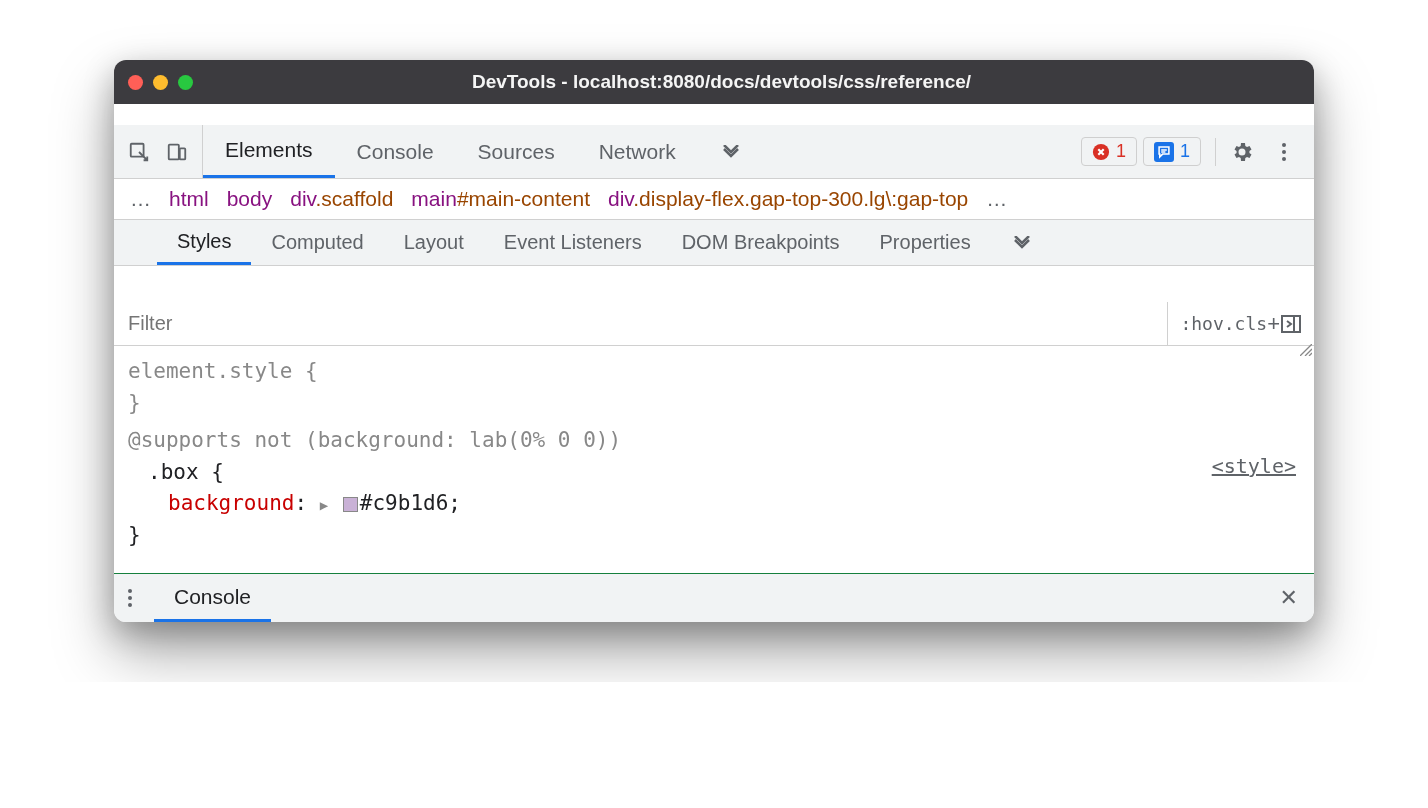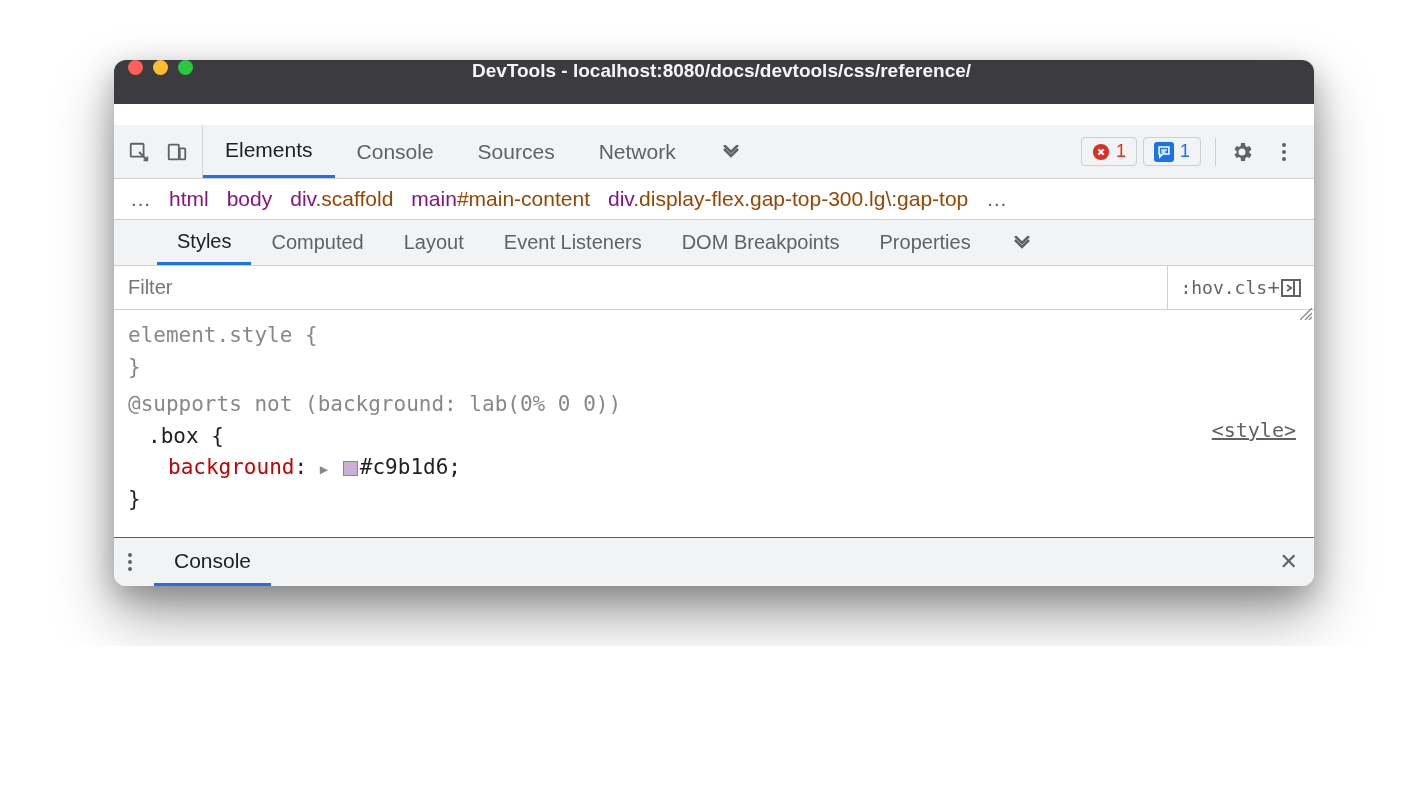--- a/index.html
+++ b/index.html
@@ -15,21 +15,21 @@
     width: 1200px;
     border-radius: 12px;
     overflow: hidden;
     box-shadow: 0 30px 60px rgba(0,0,0,0.35), 0 10px 30px rgba(0,0,0,0.25);
     background: #fff;
   }
   .titlebar {
     background: #3c3b3f;
     height: 44px;
     display: flex;
-    align-items: flex-start;
+    align-items: center;
     padding: 0 14px;
     gap: 10px;
     color: #eee;
   }
   .traffic { display:flex; gap:10px; align-items:center; }
   .dot { width:15px; height:15px; border-radius:50%; }
   .dot.red{background:#ff5f57;}
   .dot.yellow{background:#febc2e;}
   .dot.green{background:#28c840;}
   .title { flex:1; text-align:center; font-size:19px; font-weight:600; color:#f5f5f5; margin-left:-60px;}
@@ -72,21 +72,21 @@
   
   .subtabs{
     display:flex;height:46px;align-items:center;
     border-bottom:1px solid #d0d0d0;background:#f1f3f4;
   }
   .subtab{padding:0 20px;font-size:20px;color:#5f6368;height:100%;display:flex;align-items:center;cursor:pointer;}
   .subtab.active{color:#202124;border-bottom:3px solid #1a73e8;margin-left:43px;}
   
   .filterbar{
     display:flex;align-items:center;height:44px;
-    border-bottom:1px solid #d0d0d0;background:#fff;
+    border-bottom:1px solid #d0d0d0;background:#fff;margin-top:36px;
   }
   .filter-input{
     flex:1;border:none;outline:none;font-size:20px;
     color:#999;padding:0 14px;height:100%;
   }
   .filter-tools{display:flex;align-items:center;gap:0;padding:0 12px;border-left:1px solid #d0d0d0;height:100%;}
   .filter-tool{font-family:monospace;font-size:18px;color:#5f6368;cursor:pointer;}
   
   .styles-pane{
     font-family:Menlo,Consolas,monospace;font-size:21px;

